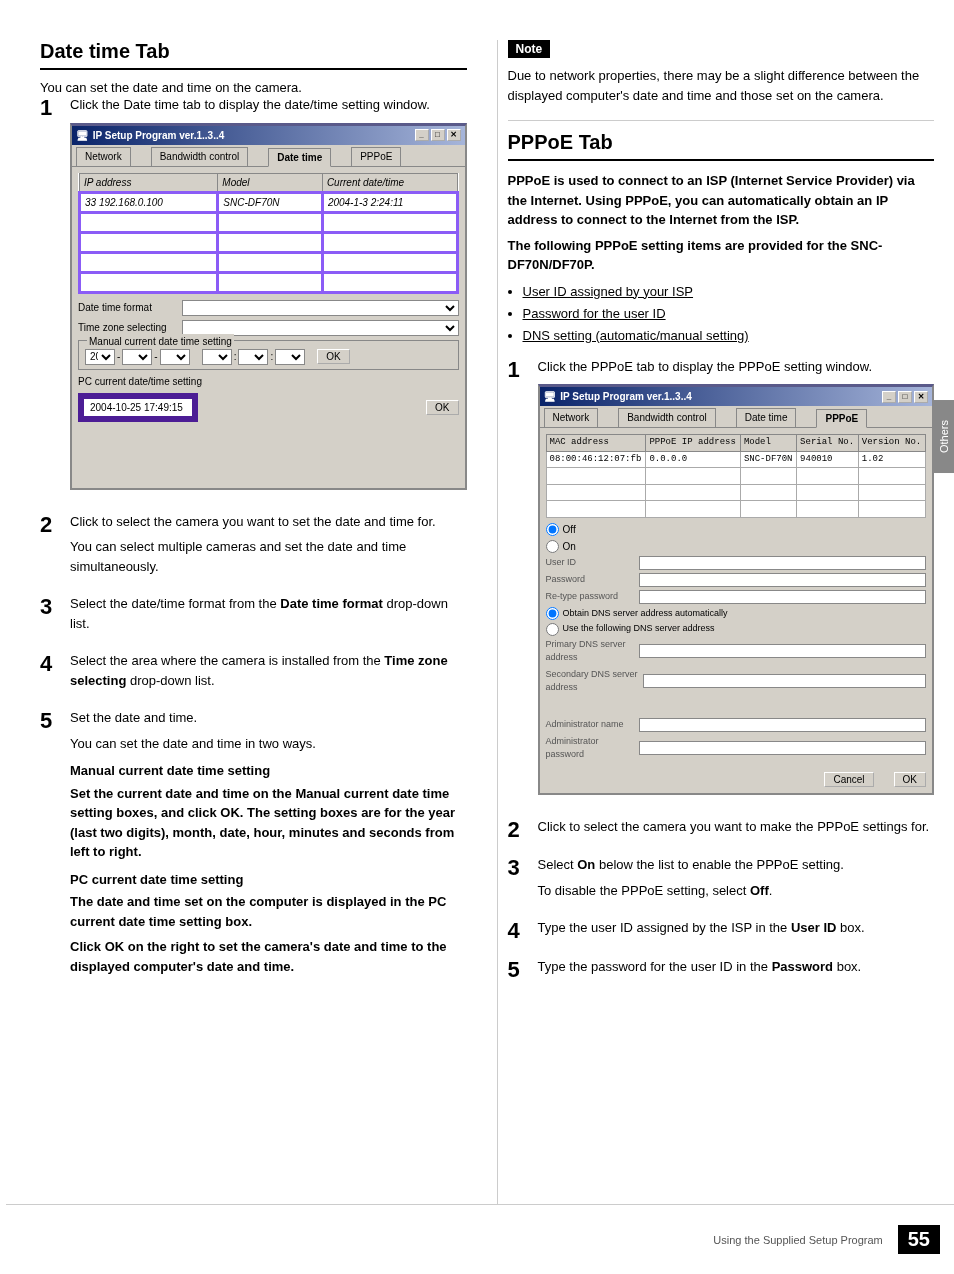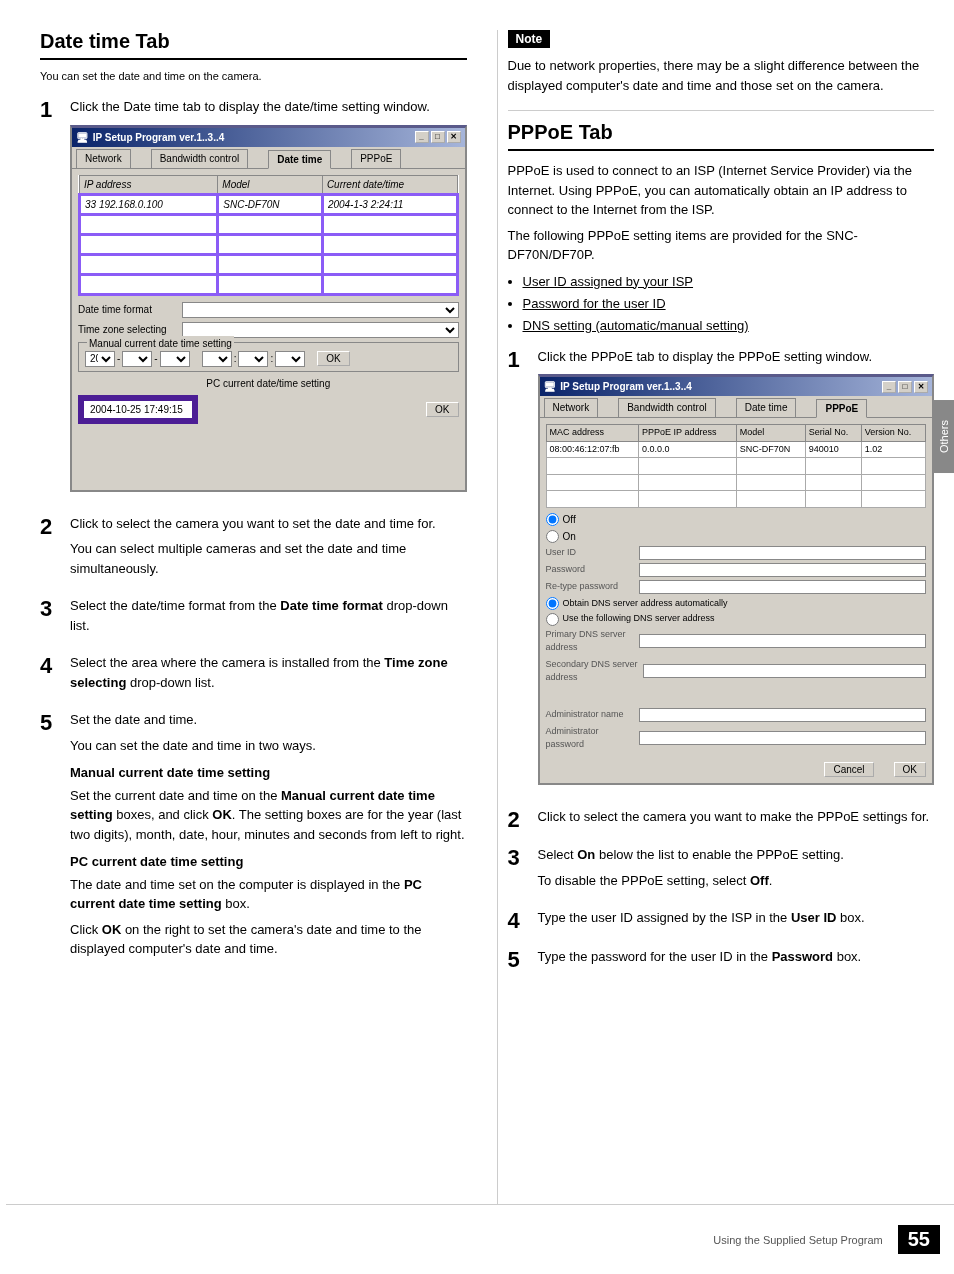--- a/index.html
+++ b/index.html
@@ -10,21 +10,21 @@
       color: #000000;
       width: 954px;
       min-height: 1274px;
       position: relative;
     }
 
     .page-container {
       display: flex;
       width: 954px;
       min-height: 1274px;
-      padding: 30px 20px 30px 40px;
+      padding: 40px 20px 30px 40px;
       gap: 30px;
     }
 
     .left-column {
       flex: 1;
       max-width: 440px;
     }
 
     .right-column {
       flex: 1;
@@ -35,22 +35,21 @@
 
     .section-title {
       font-size: 20px;
       font-weight: bold;
       border-bottom: 2px solid #000000;
       padding-bottom: 5px;
       margin-bottom: 10px;
     }
 
     .intro-text {
-      font-size: 11px;
-      margin-bottom: 15px;
+      font-size: 13px;
     }
 
     .step-container {
       display: flex;
       margin-bottom: 12px;
       gap: 10px;
     }
 
     .step-number {
       font-size: 22px;
@@ -268,20 +267,21 @@
       font-weight: bold;
       font-size: 13px;
       margin-bottom: 3px;
       margin-top: 8px;
     }
 
     .body-text {
       font-size: 13px;
       line-height: 1.5;
       margin-bottom: 6px;
+      font-weight: bold;
     }
 
     .bullet-list {
       margin-left: 15px;
       margin-bottom: 10px;
       font-size: 13px;
       line-height: 1.7;
     }
 
     .bullet-list li {
@@ -297,20 +297,21 @@
       font-size: 10px;
       margin-bottom: 2px;
     }
 
     .win-table-pppoe {
       width: 100%;
       border-collapse: collapse;
       background: white;
       font-size: 9px;
       margin-bottom: 4px;
+      font-family: Liberation Mono, monospace;
     }
 
     .win-table-pppoe th {
       background: #d4d0c8;
       border: 1px solid #888;
       padding: 1px 3px;
       text-align: left;
       font-weight: normal;
       font-size: 9px;
     }
@@ -457,21 +458,21 @@
                 <select class="small-select"><option></option></select>
                 <span>:</span>
                 <select class="small-select"><option></option></select>
                 <span>:</span>
                 <select class="small-select"><option></option></select>
                 <span style="margin-left:8px;"></span>
                 <button class="ok-btn">OK</button>
               </div>
             </div>
 
-            <div style="font-size:10px; margin-top:4px;text-align:center;">PC current date/time setting</div>
+            <div style="font-size:10px; margin-top:4px;">PC current date/time setting</div>
             <div class="pc-setting-row">
               <div class="pc-date-display">2004-10-25  17:49:15</div>
               <button class="ok-btn">OK</button>
             </div>
 
             <div style="height:60px;"></div>
           </div>
         </div>
       </div>
     </div>

